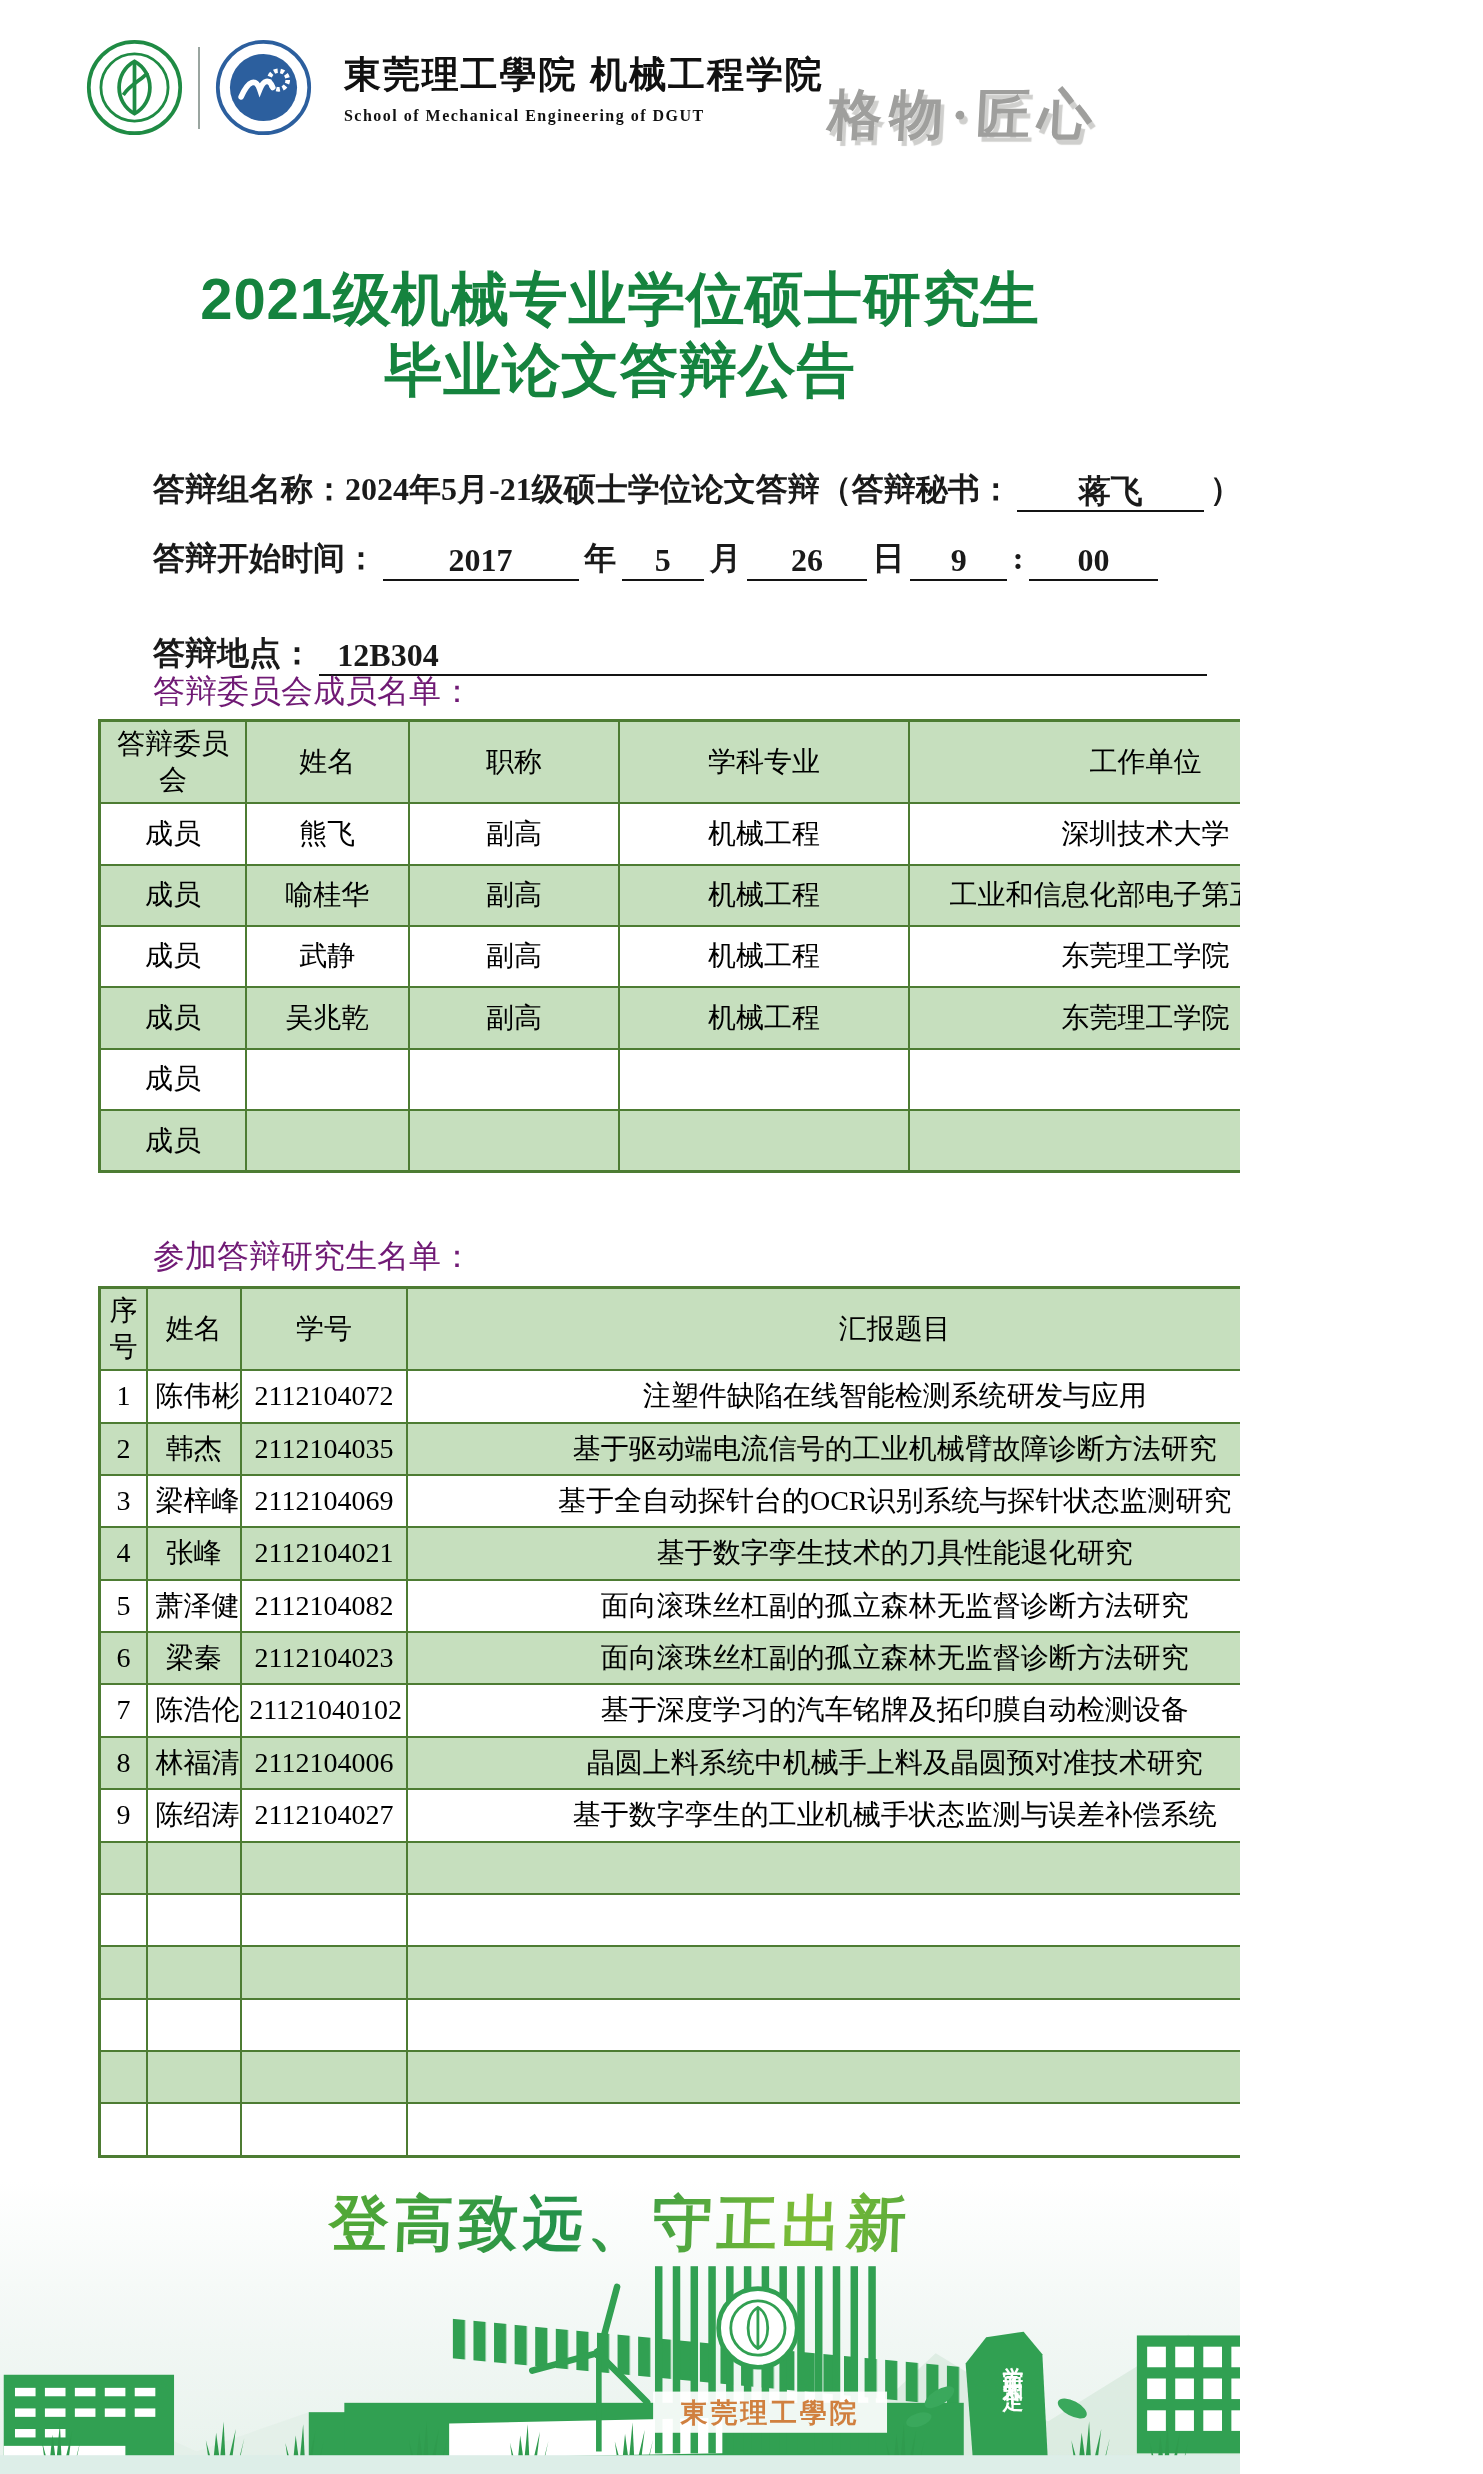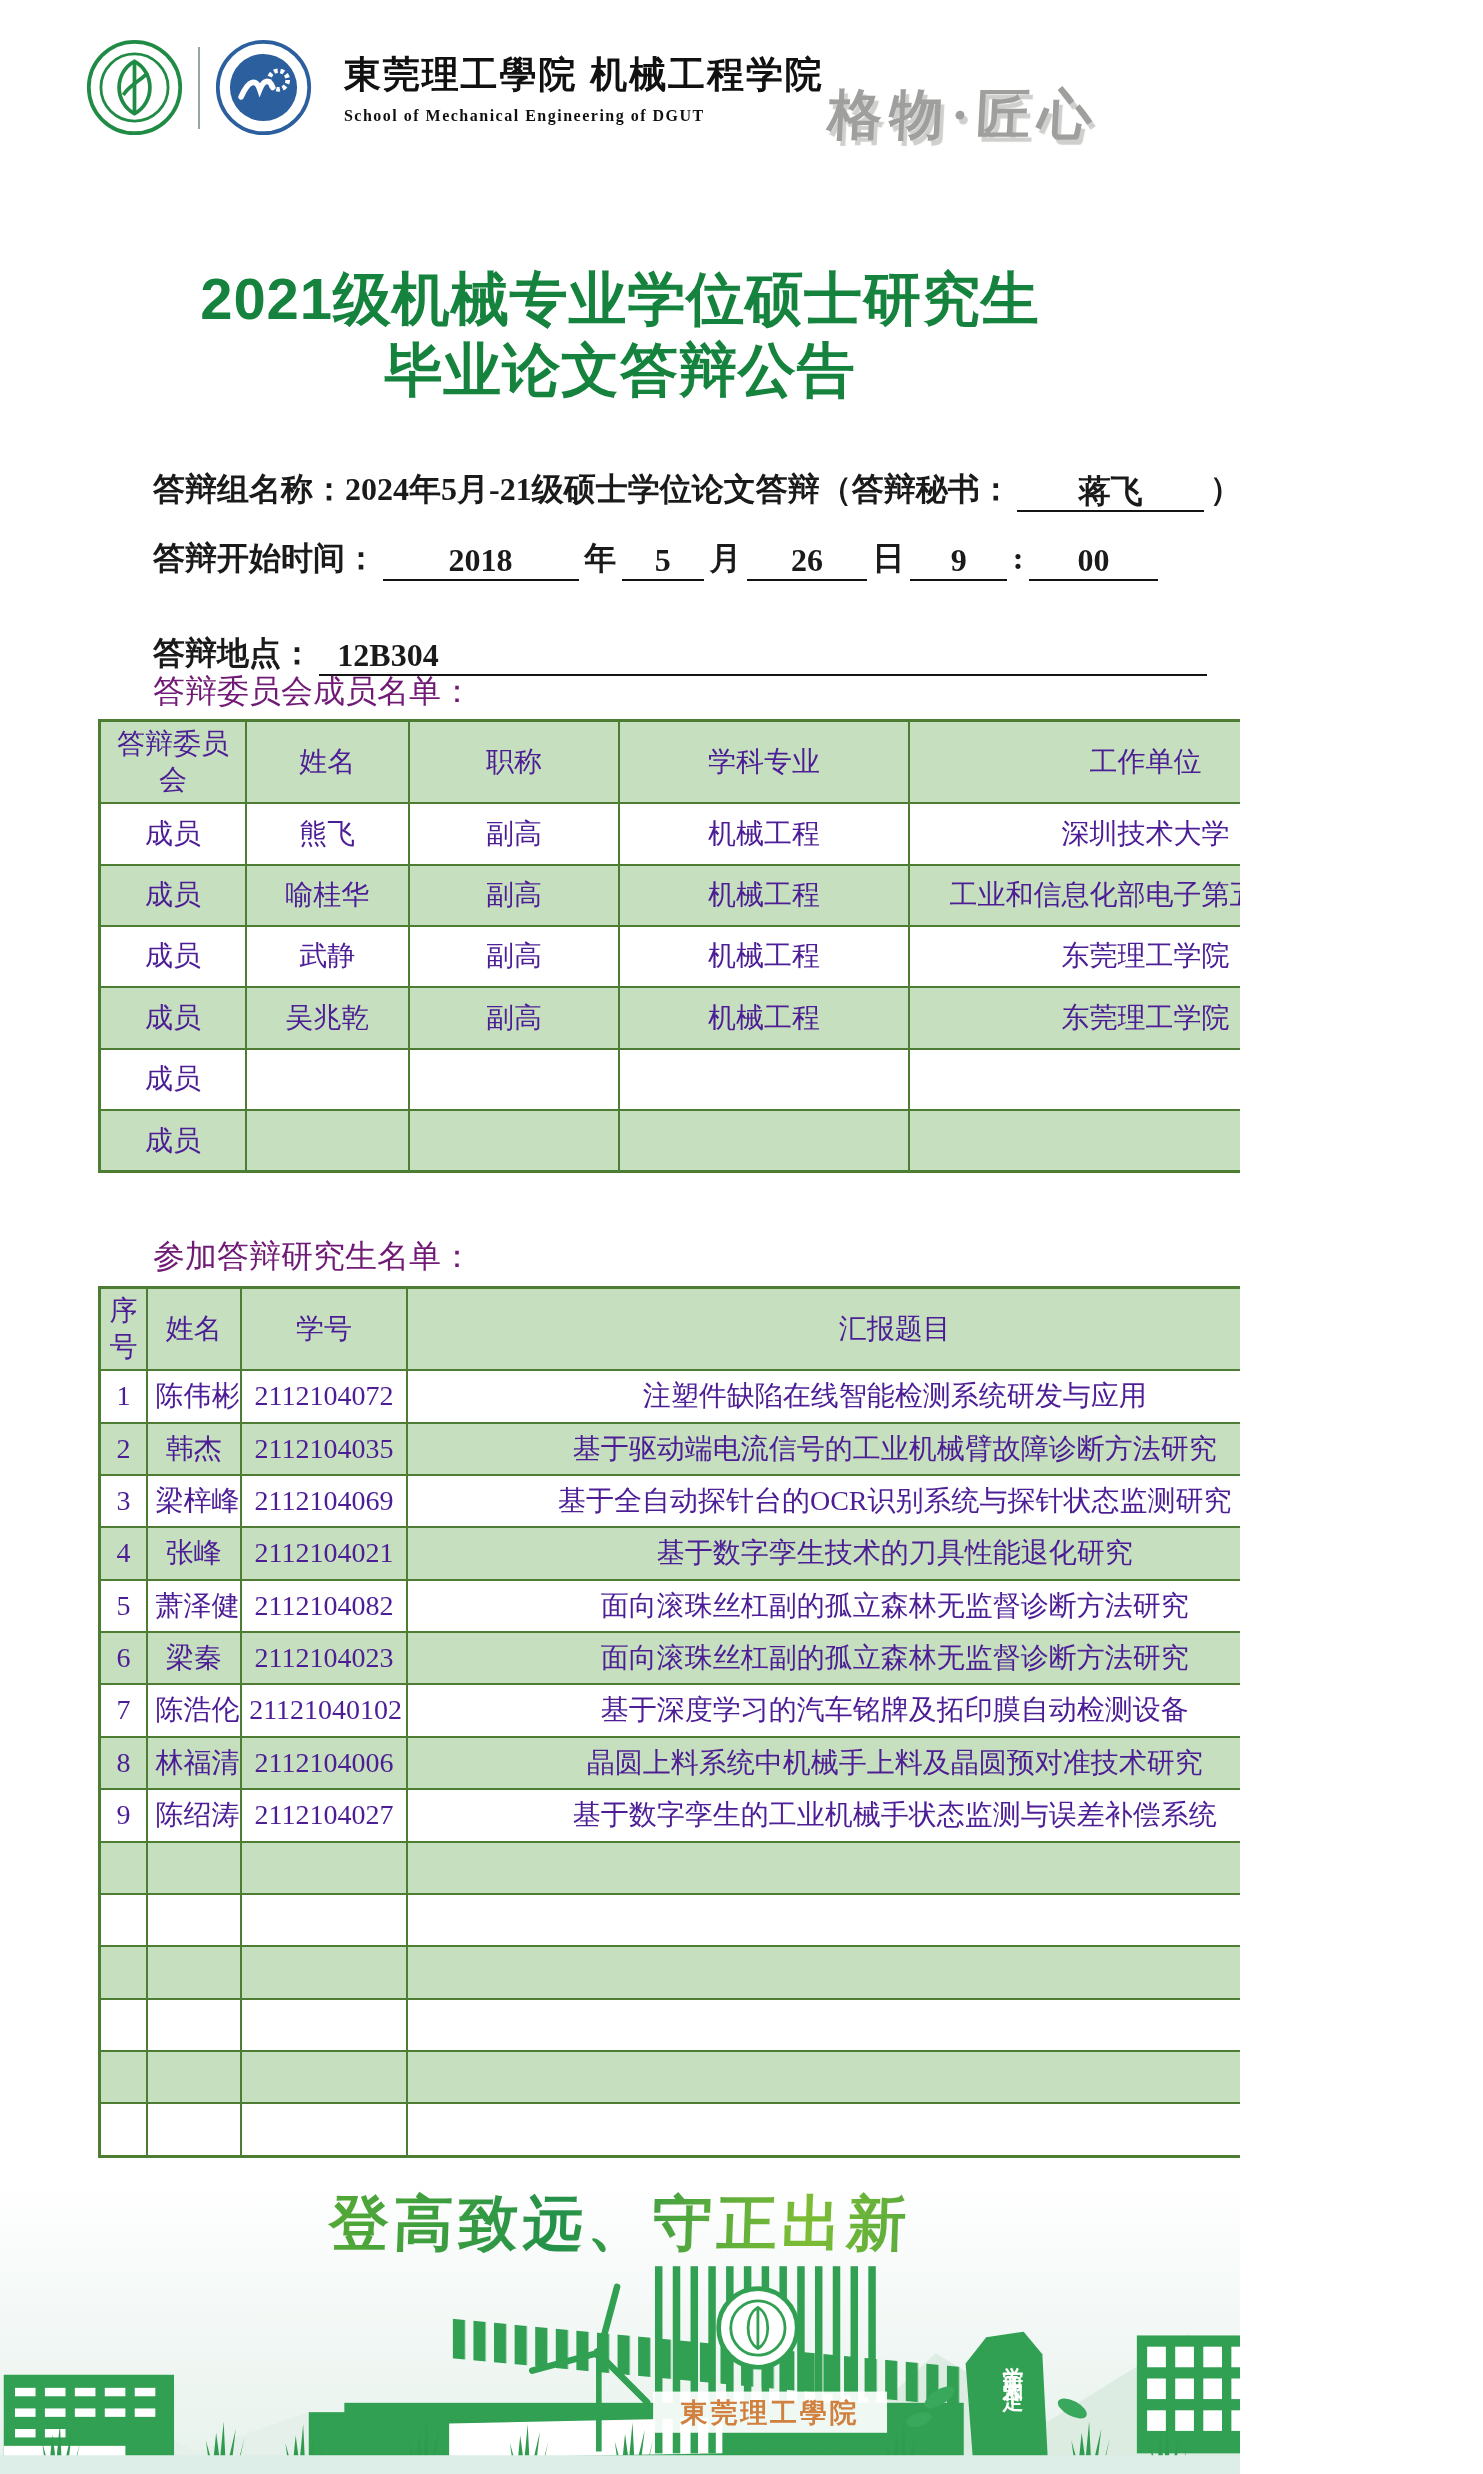--- a/index.html
+++ b/index.html
@@ -36,21 +36,21 @@
   .b-hour{width:97px;}
   .b-min{width:129px;}
   .b-loc{width:870px;text-align:left;padding-left:18.7px;}
 
   .section-label{position:absolute;left:153px;font-size:32px;font-weight:normal;color:#701a75;}
   #committee-label{top:670px;}
   #students-label{top:1235px;}
 
   
   .tbl{position:absolute;left:98px;width:1286px;border-collapse:collapse;table-layout:fixed;
-       border:3.7px solid #4d7c33;font-size:28px;color:#4c1d95;}
+       border:3.7px solid #4d7c33;font-size:28px;color:#000000;}
   .tbl th,.tbl td{border:2.8px solid #4d7c33;text-align:center;vertical-align:middle;
                   font-weight:normal;padding:3.7px 7.5px;line-height:1.3;overflow:hidden;}
   .tbl thead th{background:#c6dfbe;}
   .tbl tbody tr:nth-child(even){background:#c6dfbe;}
   #committee-table{top:719px;}
   #committee-table th{height:47px;}
   #committee-table td{height:52px;}
   #students-table{top:1286px;}
   #students-table th{height:45px;}
   #students-table td{height:43px;white-space:nowrap;}
@@ -98,21 +98,21 @@
 
   <h1 class="doc-title">
     <span>2021级机械专业学位硕士研究生</span><br>
     <span>毕业论文答辩公告</span>
   </h1>
 
   <div class="info-line" id="info-line-1">
     <span>答辩组名称：</span><span>2024年5月-21级硕士学位论文答辩</span><span>（答辩秘书：</span><span class="blank b-name">蒋飞</span><span>）</span>
   </div>
   <div class="info-line" id="info-line-2">
-    <span>答辩开始时间：</span><span class="blank b-year">2018</span><span>年</span><span class="blank b-month">5</span><span>月</span><span class="blank b-day">26</span><span>日</span><span class="blank b-hour">9</span><span>:</span><span class="blank b-min">00</span>
+    <span>答辩开始时间：</span><span class="blank b-year">2017</span><span>年</span><span class="blank b-month">5</span><span>月</span><span class="blank b-day">26</span><span>日</span><span class="blank b-hour">9</span><span>:</span><span class="blank b-min">00</span>
   </div>
   <div class="info-line" id="info-line-3">
     <span>答辩地点：</span><span class="blank b-loc">12B304</span>
   </div>
 
   <div class="section-label" id="committee-label">答辩委员会成员名单：</div>
   <table class="tbl" id="committee-table">
     <colgroup>
       <col style="width:11.4%">
         <col style="width:12.7%">

